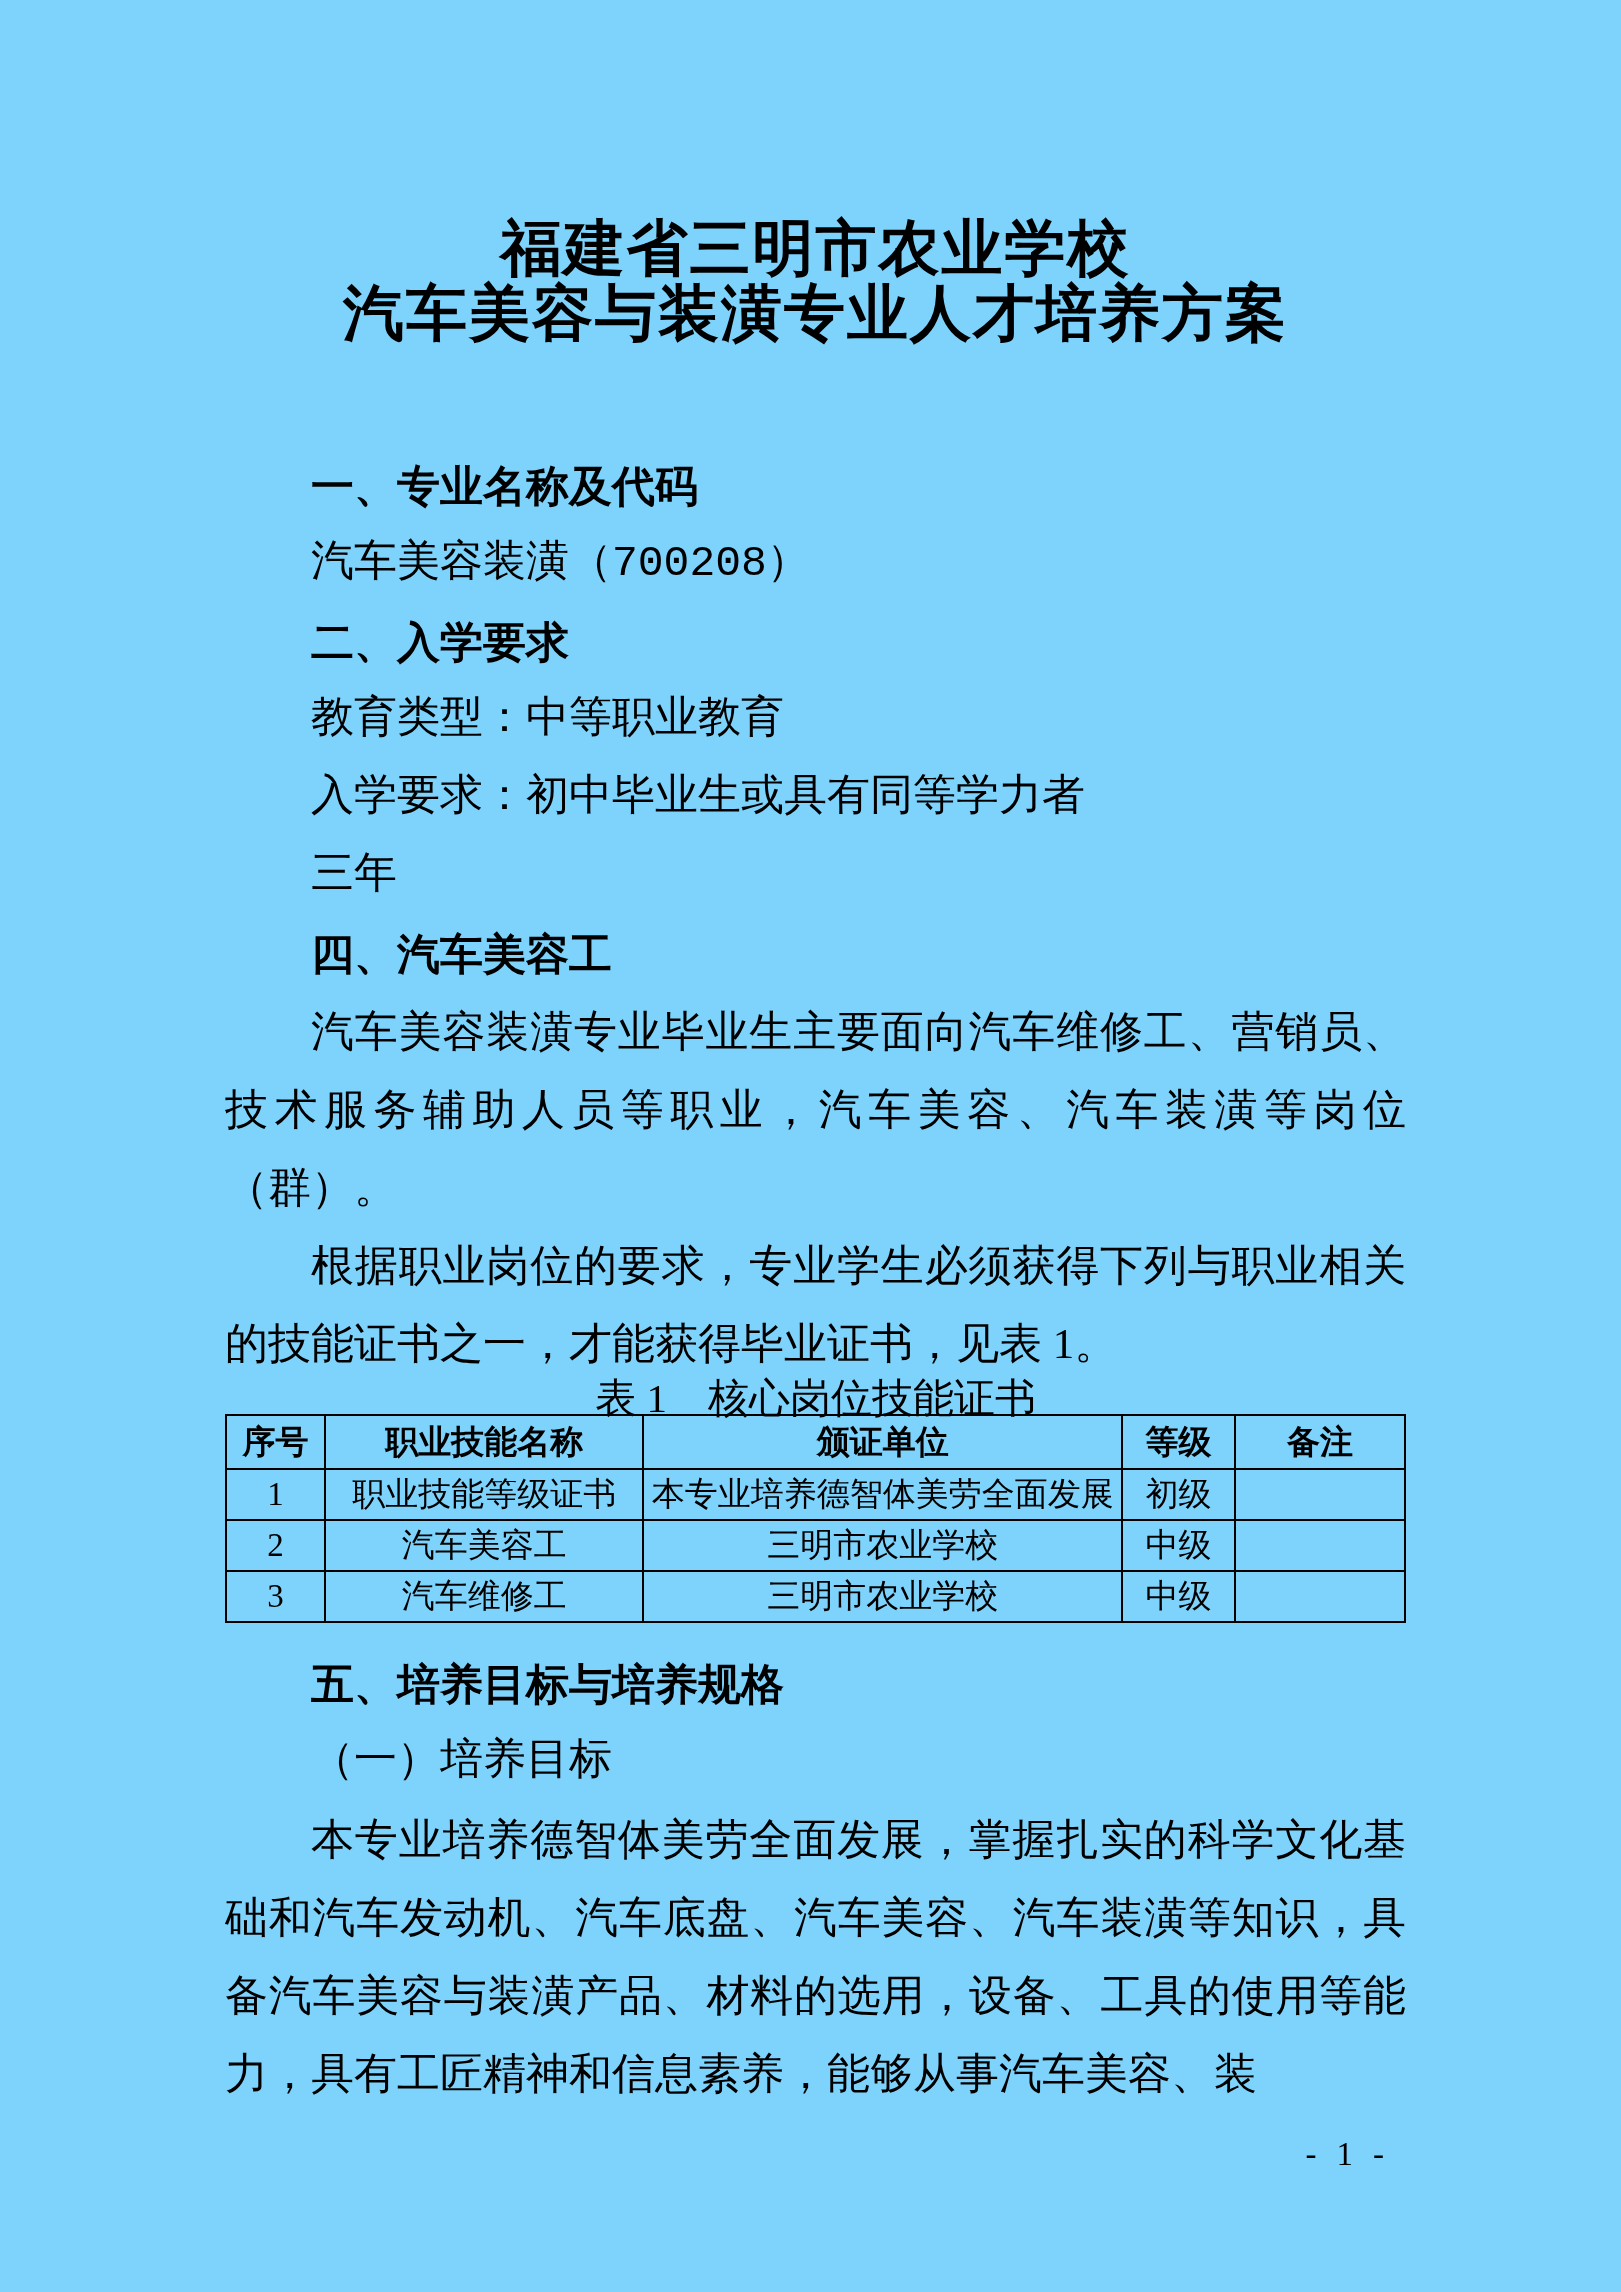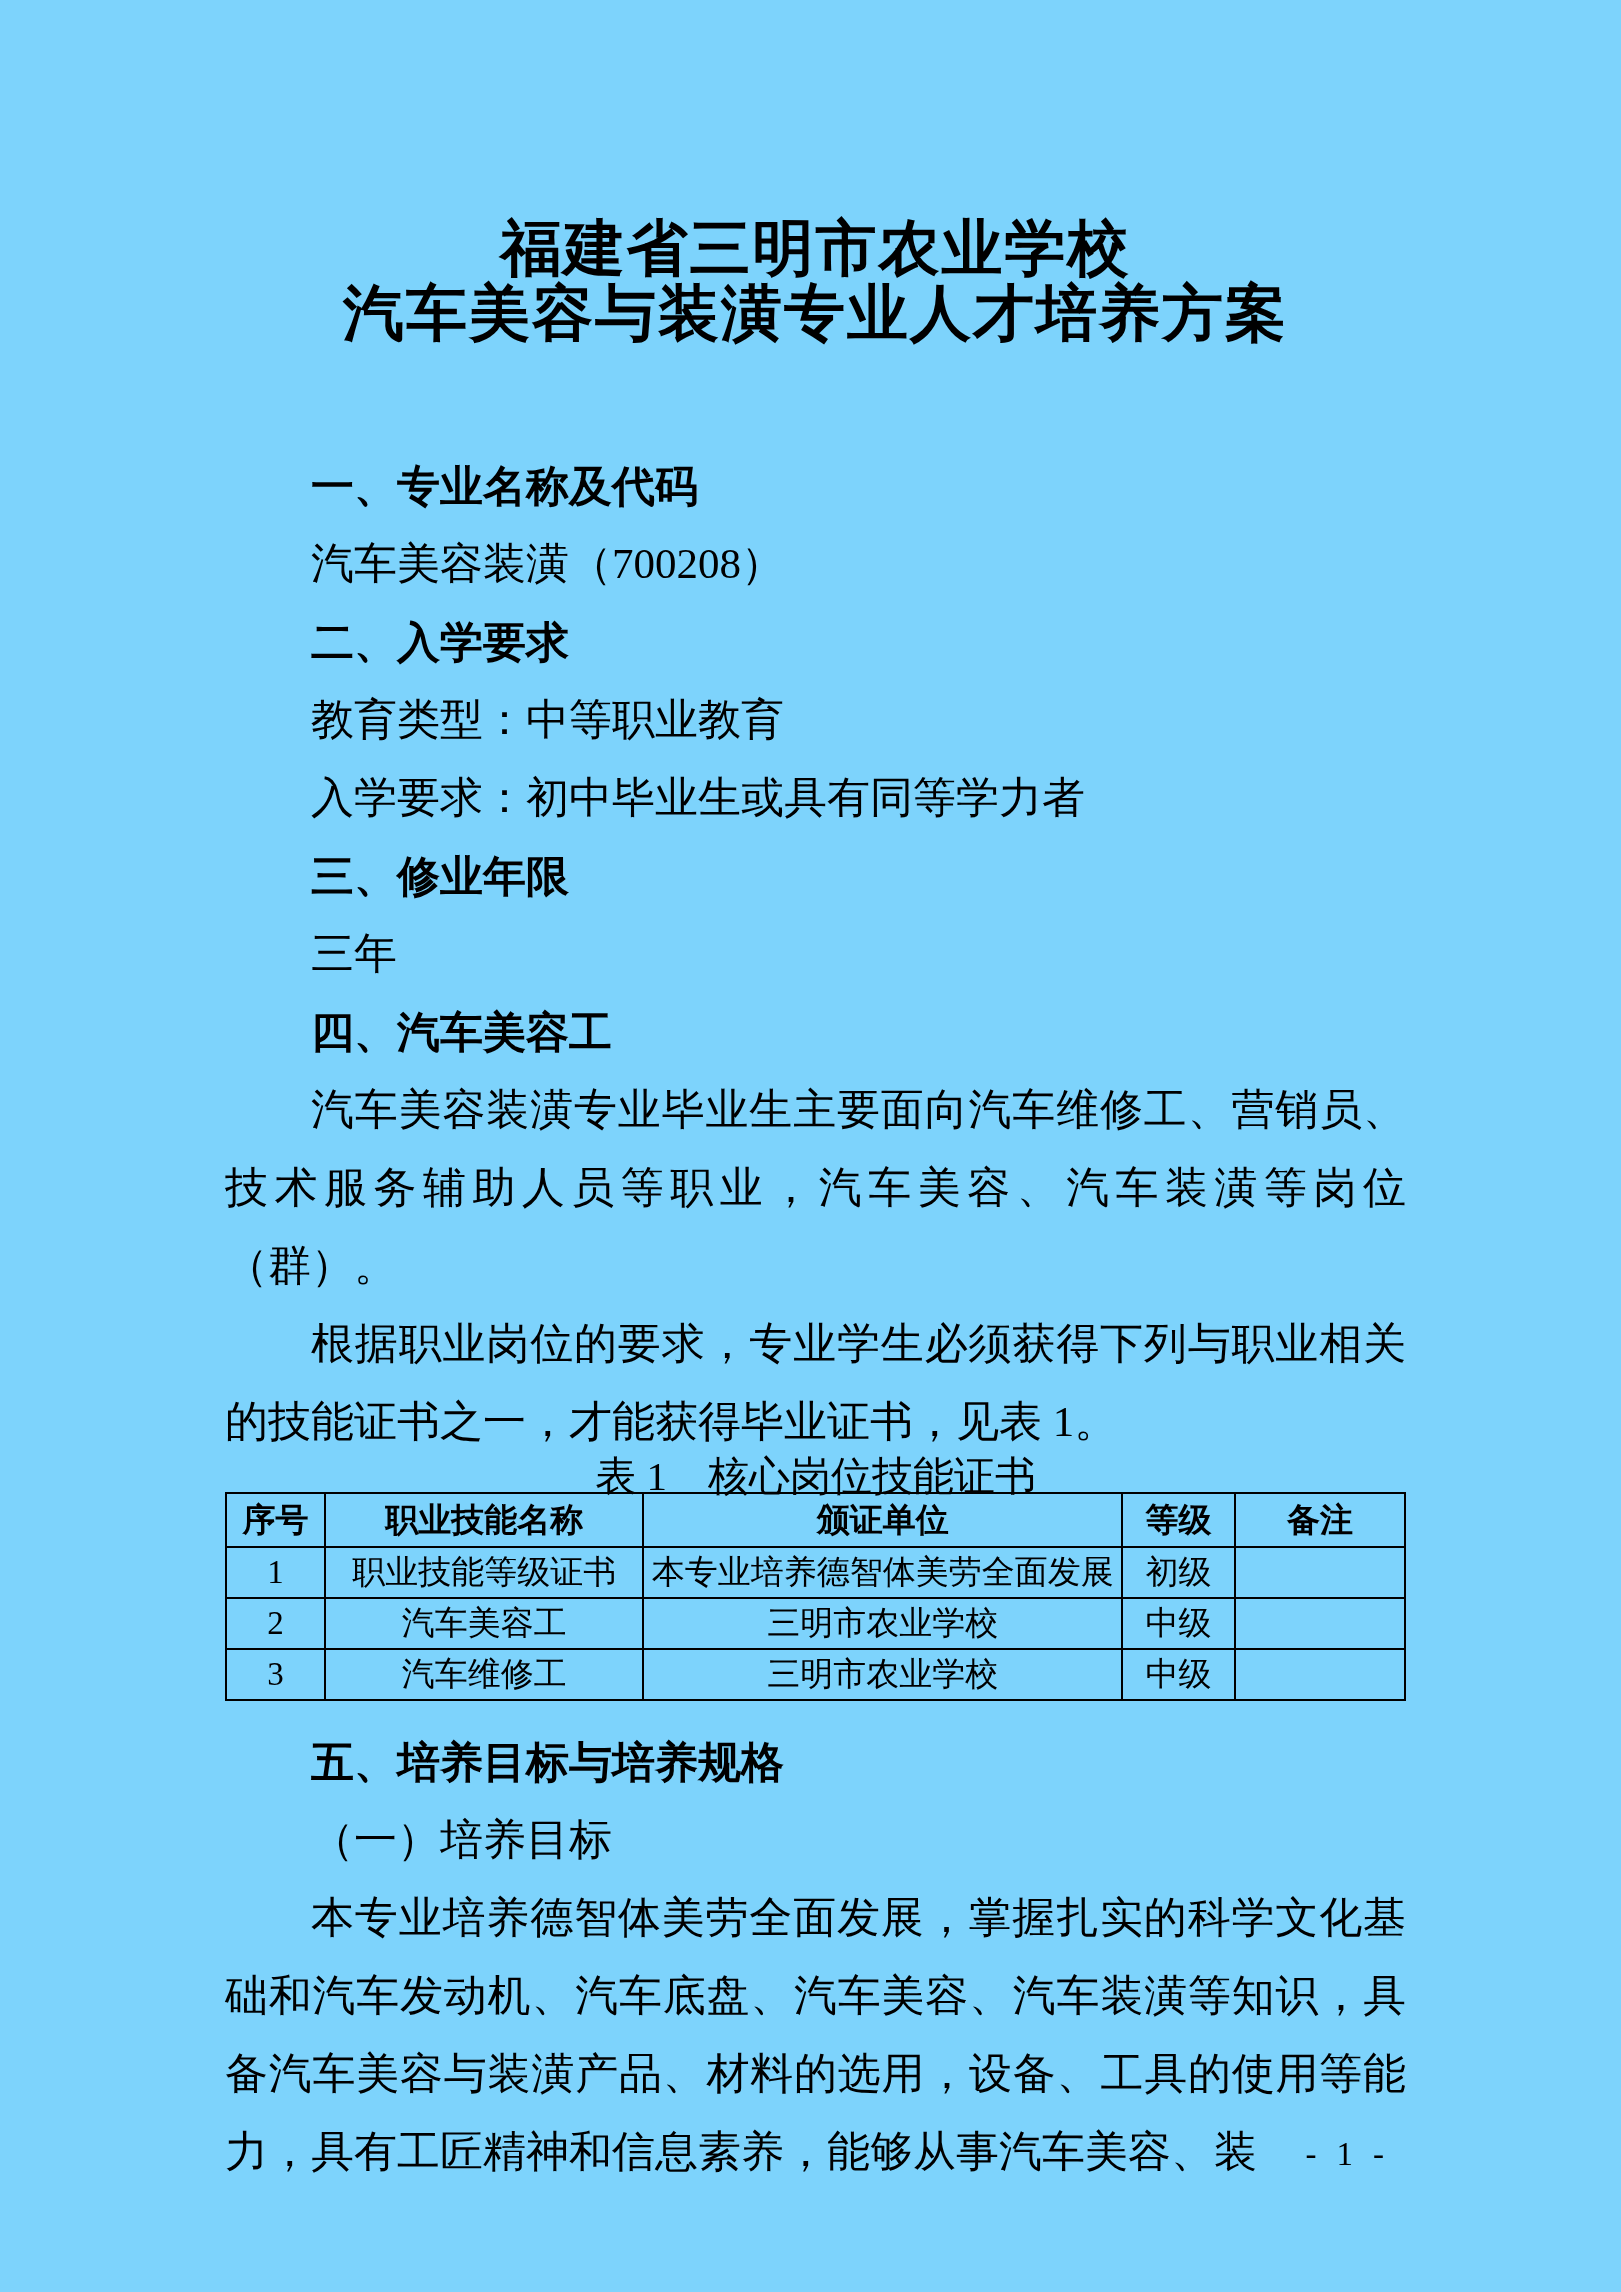--- a/index.html
+++ b/index.html
@@ -25,21 +25,21 @@
     line-height:65px;
     letter-spacing:2px;
     white-space:nowrap;
   }
   .title-gap{height:101px;}
   .line{
     font-size:43px;
     line-height:78px;
     white-space:nowrap;
   }
-  .indent{text-indent:86px;}
+  .indent{text-indent:86px;font-family:Liberation Mono, monospace;}
   .heading{
     font-family:"Liberation Sans", sans-serif;
     font-weight:700;
   }
   .para{
     font-size:43px;
     line-height:78px;
     text-align:justify;
     text-justify:inter-ideograph;
     text-indent:86px;
@@ -108,21 +108,20 @@
 
     <div class="title-gap"></div>
 
     <div class="line indent heading">一、专业名称及代码</div>
     <div class="line indent">汽车美容装潢（700208）</div>
 
     <div class="line indent heading">二、入学要求</div>
     <div class="line indent">教育类型：中等职业教育</div>
     <div class="line indent">入学要求：初中毕业生或具有同等学力者</div>
 
-    <div class="line indent heading">三、修业年限</div>
     <div class="line indent">三年</div>
 
     <div class="line indent heading">四、汽车美容工</div>
     <p class="para">汽车美容装潢专业毕业生主要面向汽车维修工、营销员、技术服务辅助人员等职业，汽车美容、汽车装潢等岗位（群）。</p>
     <p class="para">根据职业岗位的要求，专业学生必须获得下列与职业相关的技能证书之一，才能获得毕业证书，见表 1。</p>
 
     <p class="table-caption">表 1　核心岗位技能证书</p>
 
     <table class="cert">
       <colgroup>

